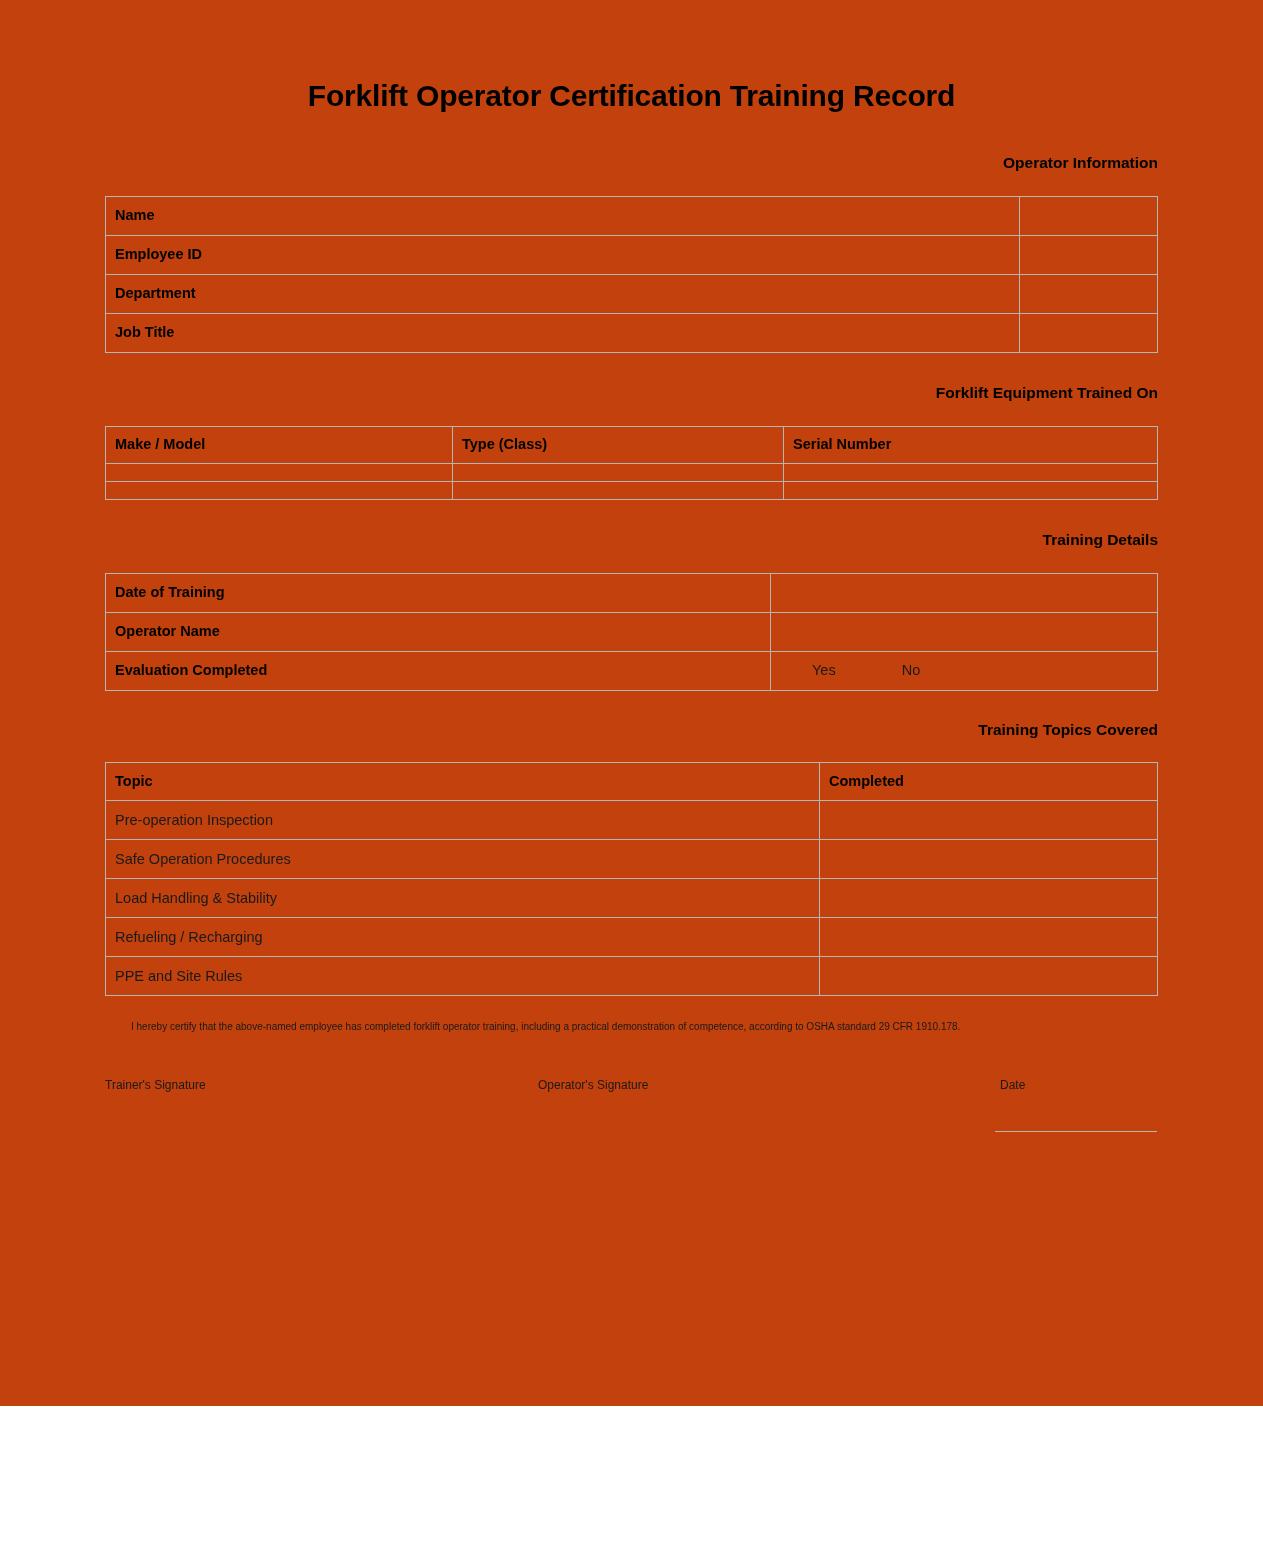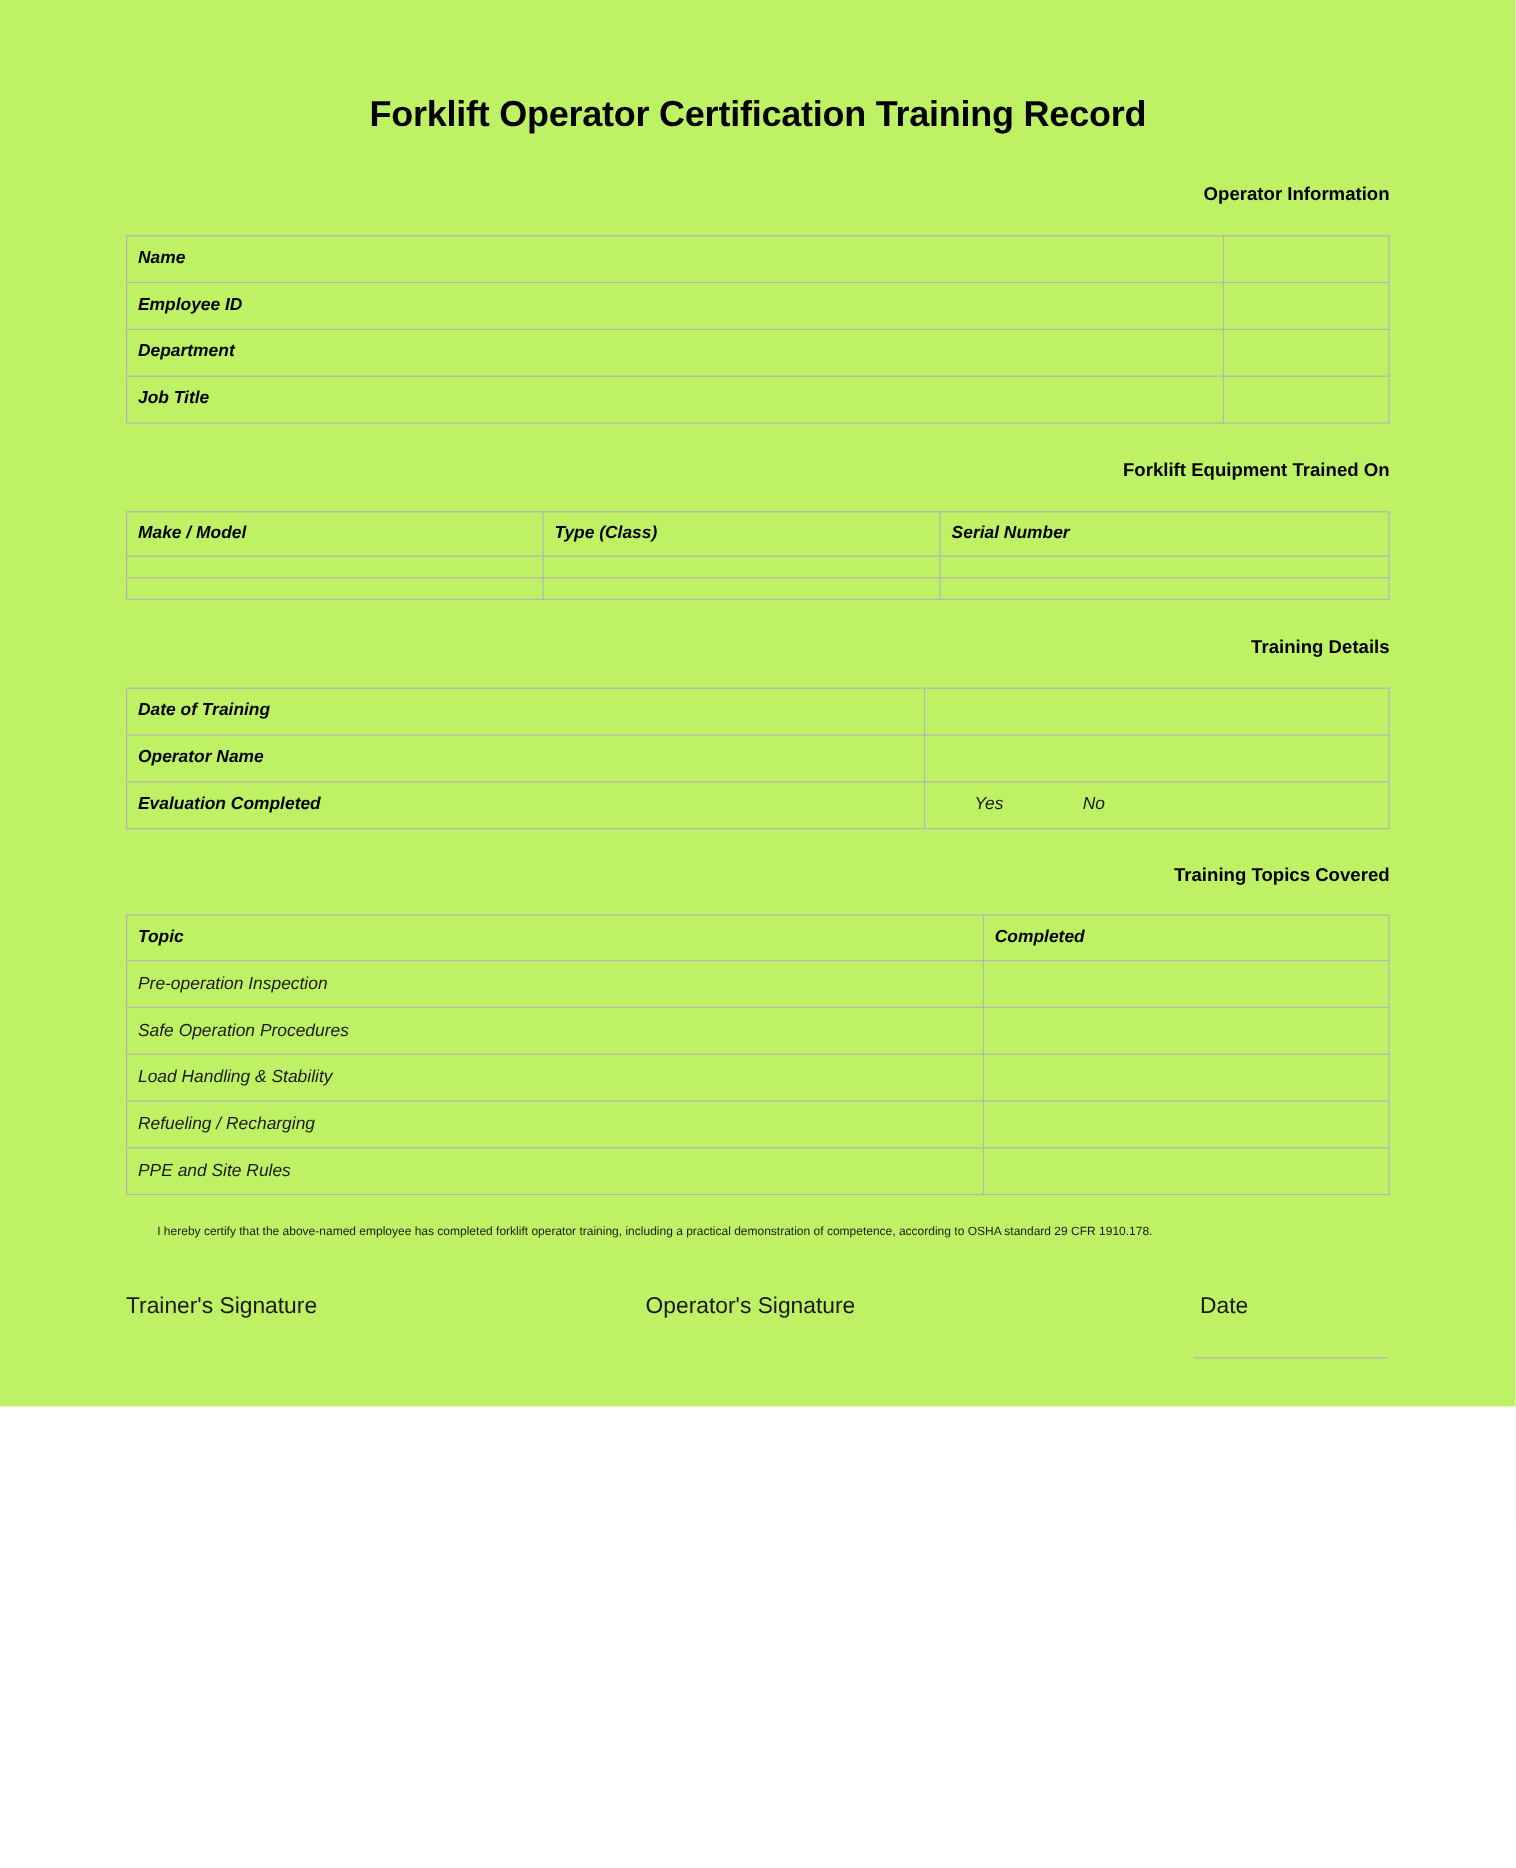--- a/index.html
+++ b/index.html
@@ -10,24 +10,24 @@
   body {
     width: 1263px;
     height: 1557px;
     font-family: "Liberation Sans", sans-serif;
     color: #000000;
     -webkit-font-smoothing: antialiased;
   }
   .page {
     position: relative;
     width: 1263px;
-    height: 1172px;
+    height: 1406px;
     box-sizing: border-box;
     padding: 0 105px;
-    background: #bef264;
+    background: #c2410c;
   }
   .doc-title {
     margin: 0;
     padding-top: 78px;
     text-align: center;
     font-size: 30px;
     font-weight: bold;
     letter-spacing: -0.2px;
     line-height: 1.2;
     color: #000000;
@@ -54,21 +54,20 @@
   }
   table.grid td, table.grid th {
     border: 1px solid #b5b5b5;
     padding: 0 9px;
     text-align: left;
     vertical-align: middle;
     font-size: 14.5px;
     font-weight: normal;
     color: #1a1a1a;
     line-height: 1.2;
-    font-style: italic;
   }
   table.grid th,
   table.grid td.label {
     font-weight: bold;
     color: #000000;
   }
 
   
   #operator-info-table { margin-top: 23px; }
   #operator-info-table td { height: 38px; }
@@ -108,21 +107,21 @@
     margin-left: 26px;
   }
 
   .signature-row {
     position: relative;
     padding-top: 34px;
     height: 30px;
   }
   .signature-label {
     position: absolute;
-    font-size: 19px;
+    font-size: 12px;
     color: #1a1a1a;
     line-height: 1.2;
     white-space: nowrap;
   }
   .sig-trainer  { left: 0px;   top: 34px; }
   .sig-operator { left: 433px; top: 34px; }
   .sig-date     { left: 895px; top: 34px; }
 
   .date-rule {
     position: absolute;

